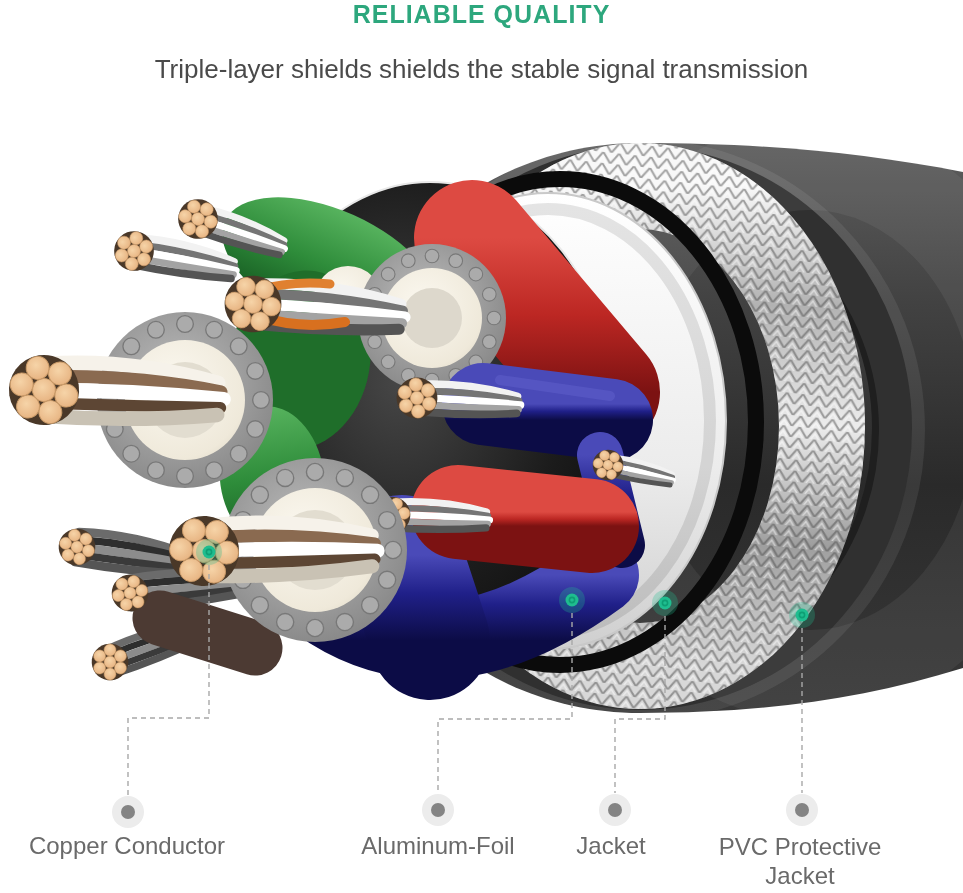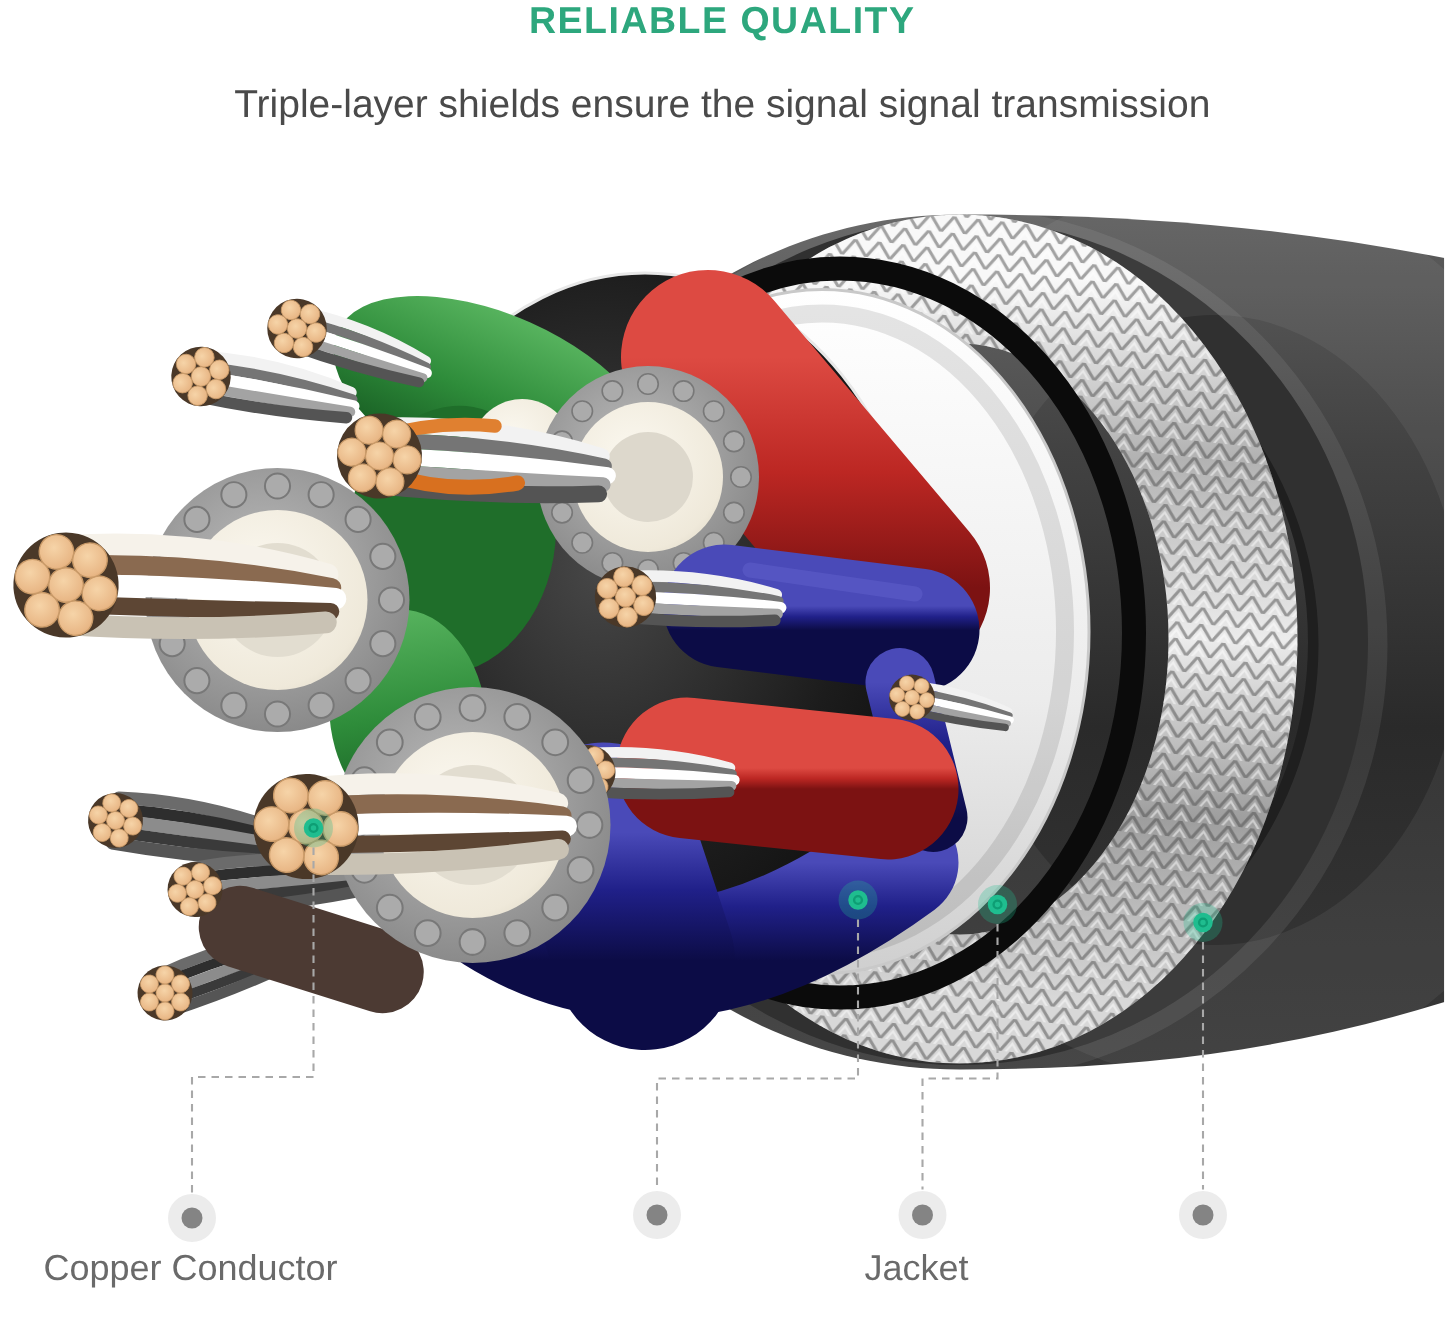--- a/index.html
+++ b/index.html
@@ -29,21 +29,21 @@
   .b3{stroke:#ffffff;stroke-width:10;fill:none;stroke-linecap:round;}
   .b4{stroke:#5d4634;stroke-width:8;fill:none;stroke-linecap:round;}
   .b5{stroke:#c9c2b4;stroke-width:10;fill:none;stroke-linecap:round;}
   .leader{stroke:#a8a8a8;stroke-width:1.4;stroke-dasharray:5 4;fill:none;}
 </style>
 </head>
 <body>
 
 <div class="page">
   <h1 class="hdr-title">RELIABLE QUALITY</h1>
-  <p class="hdr-sub">Triple-layer shields ensure the signal signal transmission</p>
+  <p class="hdr-sub">Triple-layer shields shields the stable signal transmission</p>
 
   <div class="stage">
   <svg width="963" height="893" viewBox="0 0 963 893">
     <defs>
       <linearGradient id="jacketG" x1="0" y1="0" x2="0" y2="1">
         <stop offset="0" stop-color="#5d5d5d"></stop>
             <stop offset="0.28" stop-color="#424242"></stop>
         <stop offset="0.6" stop-color="#2a2a2a"></stop>
             <stop offset="1" stop-color="#383838"></stop>
       </linearGradient>
@@ -272,15 +272,17 @@
       <path class="leader" d="M 665,616 V 719 H 615 V 793"></path>
       <path class="leader" d="M 802,628 V 793"></path>
       <use href="#endpoint" transform="translate(128,812)"></use>
       <use href="#endpoint" transform="translate(438,810)"></use>
       <use href="#endpoint" transform="translate(615,810)"></use>
       <use href="#endpoint" transform="translate(802,810)"></use>
     </g>
   </svg>
 
   <div class="lbl" style="left:127px;top:832px">Copper Conductor</div>
+  <div class="lbl" style="left:438px;top:832px">Aluminum-Foil</div>
   <div class="lbl" style="left:611px;top:832px">Jacket</div>
+  <div class="lbl wrap" style="left:800px;top:832px">PVC Protective Jacket</div>
   </div>
 </div>
 
 </body></html>

